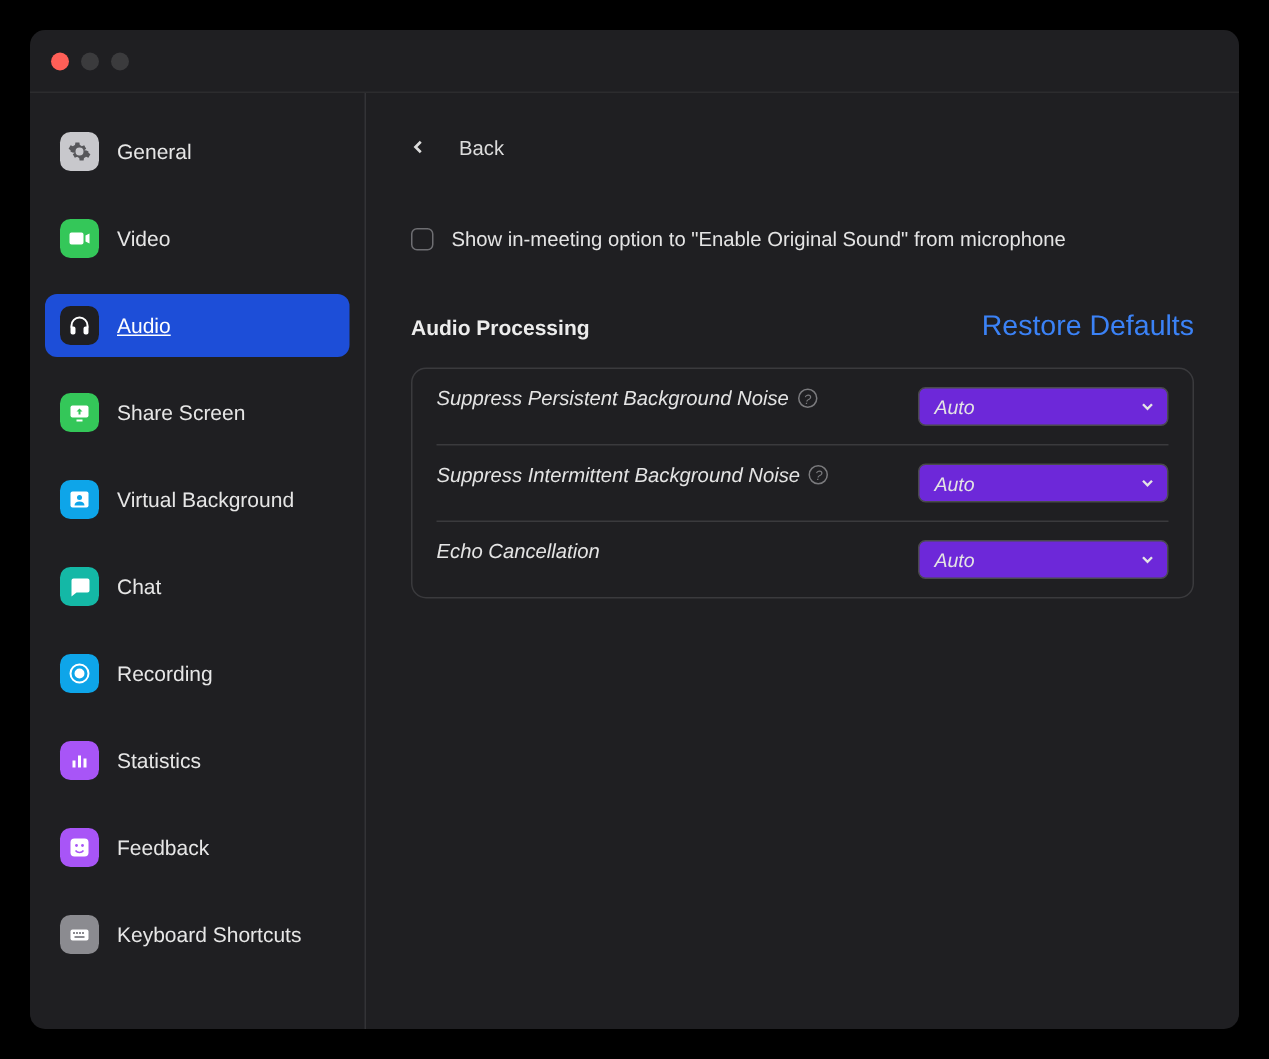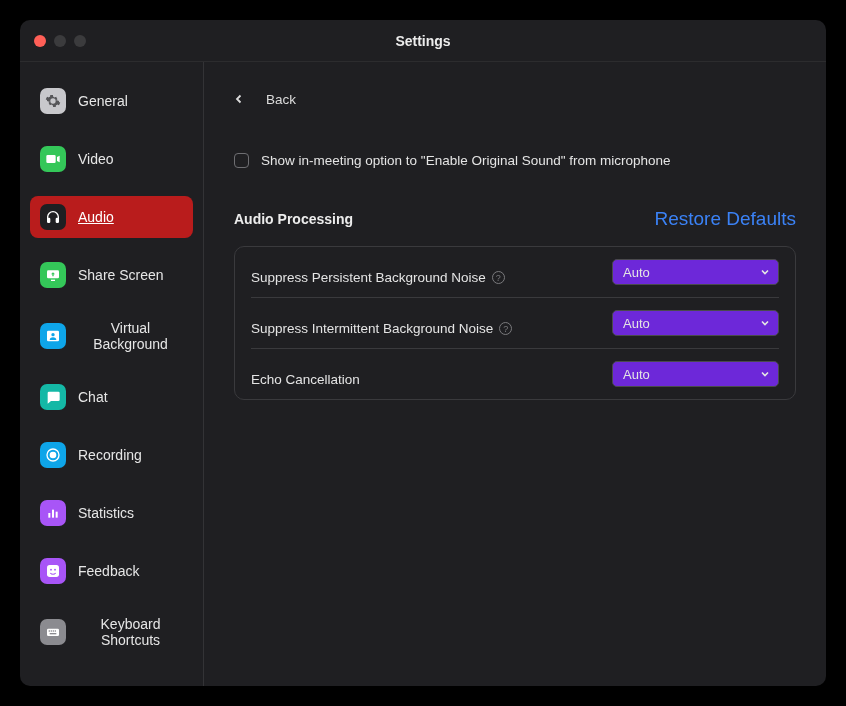--- a/index.html
+++ b/index.html
@@ -44,41 +44,40 @@
       color: #ececec;
       font-size: 14px;
       font-weight: 600;
     }
     .body {
       flex: 1;
       display: flex;
       min-height: 0;
     }
     .sidebar {
-      width: 184px;
+      width: 224px;
       border-right: 1px solid #333336;
       padding: 18px 10px;
       display: flex;
       flex-direction: column;
       gap: 0;
-      text-align: center;
     }
     .sidebar-item {
       display: flex;
       align-items: center;
       gap: 12px;
       padding: 8px 10px;
       border-radius: 8px;
       color: #e6e6e6;
       font-size: 14px;
       cursor: pointer;
       margin-bottom: 16px;
     }
     .sidebar-item.active {
-      background: #b91c1c;
+      background: #1d4ed8;
       color: #fff;
       text-decoration: underline;
     }
     .sicon {
       width: 26px;
       height: 26px;
       border-radius: 7px;
       display: flex;
       align-items: center;
       justify-content: center;
@@ -135,23 +134,24 @@
       font-size: 19px;
       cursor: pointer;
     }
     .panel {
       border: 1px solid #3a3a3d;
       border-radius: 10px;
       overflow: hidden;
     }
     .panel-row {
       display: flex;
-      align-items: flex-end;
+      align-items: flex-start;
       justify-content: space-between;
       padding: 12px 16px;
+      font-style: italic;
     }
     .panel-divider {
       height: 1px;
       background: #3a3a3d;
       margin: 0 16px;
     }
     .row-label {
       display: flex;
       align-items: center;
       gap: 6px;
@@ -196,21 +196,20 @@
 </head>
 <body>
 
 <div class="window">
   <div class="titlebar">
     <div class="traffic-lights">
       <div class="light red"></div>
       <div class="light dim"></div>
       <div class="light dim"></div>
     </div>
-    <div class="title">Settings</div>
   </div>
   <div class="body">
     <div class="sidebar" id="sidebar">
         <div class="sidebar-item">
           <div class="sicon" style="background: rgb(200, 200, 204);">
             <svg viewBox="0 0 24 24" fill="#57575a">
               <path d="M12 8a4 4 0 100 8 4 4 0 000-8zm9 4a7 7 0 01-.1 1.2l2 1.6-2 3.4-2.4-1a7 7 0 01-2 1.2l-.4 2.6h-4l-.4-2.6a7 7 0 01-2-1.2l-2.4 1-2-3.4 2-1.6A7 7 0 013 12a7 7 0 01.1-1.2l-2-1.6 2-3.4 2.4 1a7 7 0 012-1.2L7.9 3h4l.4 2.6a7 7 0 012 1.2l2.4-1 2 3.4-2 1.6A7 7 0 0121 12z"></path>
             </svg>
           </div>
           <span>General</span>

